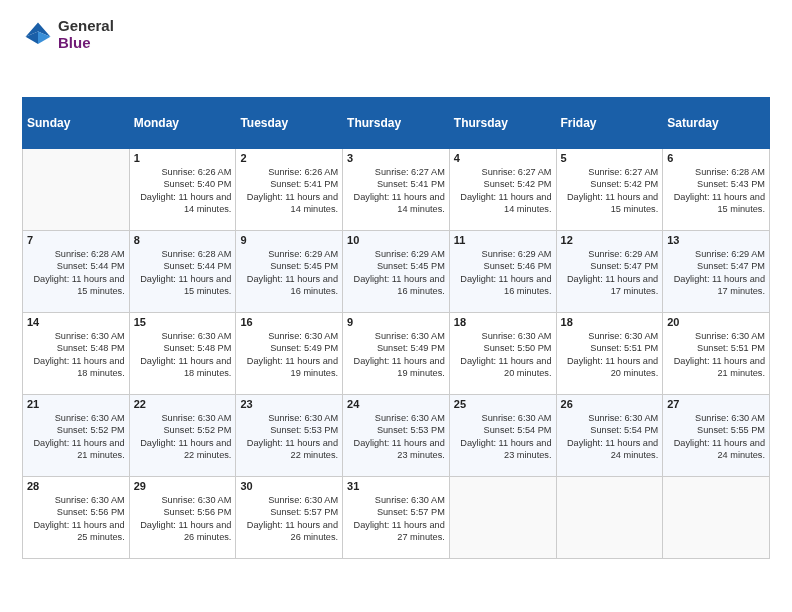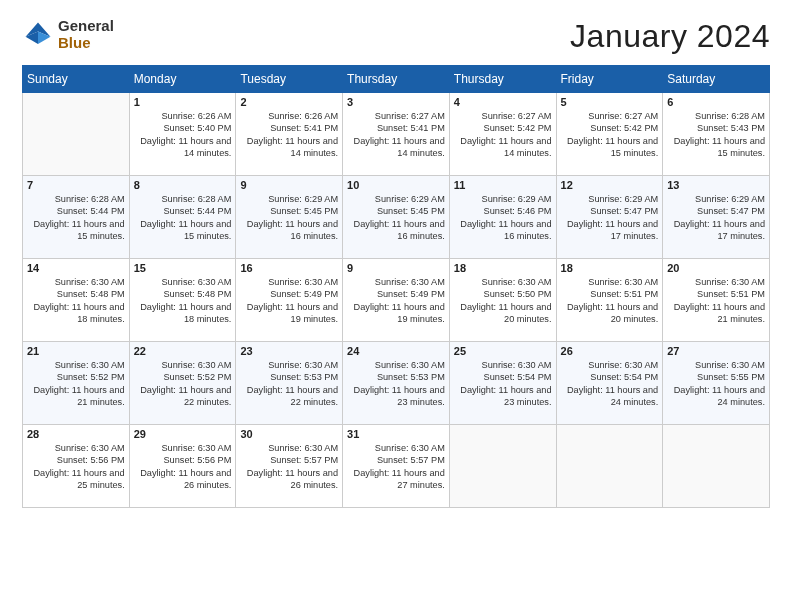--- a/index.html
+++ b/index.html
@@ -9,20 +9,21 @@
       width: 792px;
       height: 612px;
       overflow: hidden;
     }
     .page {
       width: 792px;
       height: 520px;
       padding: 18px 22px 12px 22px;
       display: flex;
       flex-direction: column;
+      gap: 36px;
     }
     .header {
       display: flex;
       justify-content: space-between;
       align-items: flex-start;
       margin-bottom: 10px;
     }
     .logo {
       display: flex;
       align-items: center;
@@ -34,21 +35,21 @@
       line-height: 1.1;
     }
     .logo-general {
       font-size: 15px;
       font-weight: bold;
       color: #333;
     }
     .logo-blue {
       font-size: 15px;
       font-weight: bold;
-      color: #a16207;
+      color: #701a75;
     }
     .logo-icon {
       width: 32px;
       height: 32px;
     }
     .title-block {
       text-align: right;
     }
     .month-year {
       font-size: 32px;
@@ -65,22 +66,22 @@
       flex: 1;
       border: 1px solid #ccc;
       border-collapse: collapse;
       width: 100%;
       table-layout: fixed;
     }
     .calendar th {
       background: #1a5fa8;
       color: #fff;
       font-size: 12px;
-      font-weight: normal;
-      padding: 6px 4px;
+      font-weight: bold;
+      padding: 18px 4px;
       text-align: left;
       border: 1px solid #1a5fa8;
     }
     .calendar td {
       border: 1px solid #ccc;
       vertical-align: top;
       padding: 3px 4px;
       font-size: 9.5px;
       color: #333;
       width: calc(100% / 7);
@@ -122,21 +123,20 @@
         <polygon points="18,4 32,20 18,14 4,20" fill="#1a5fa8"></polygon>
         <polygon points="18,14 32,20 18,28" fill="#3a8fd8"></polygon>
         <polygon points="18,14 4,20 18,28" fill="#1a5fa8"></polygon>
       </svg>
       <div class="logo-text">
         <span class="logo-general">General</span>
         <span class="logo-blue">Blue</span>
       </div>
     </div>
     <div class="title-block">
-      <div class="month-year">January 2024</div>
     </div>
   </div>
 
   <table class="calendar">
     <thead>
       <tr>
         <th>Sunday</th>
         <th>Monday</th>
         <th>Tuesday</th>
         <th>Thursday</th>

